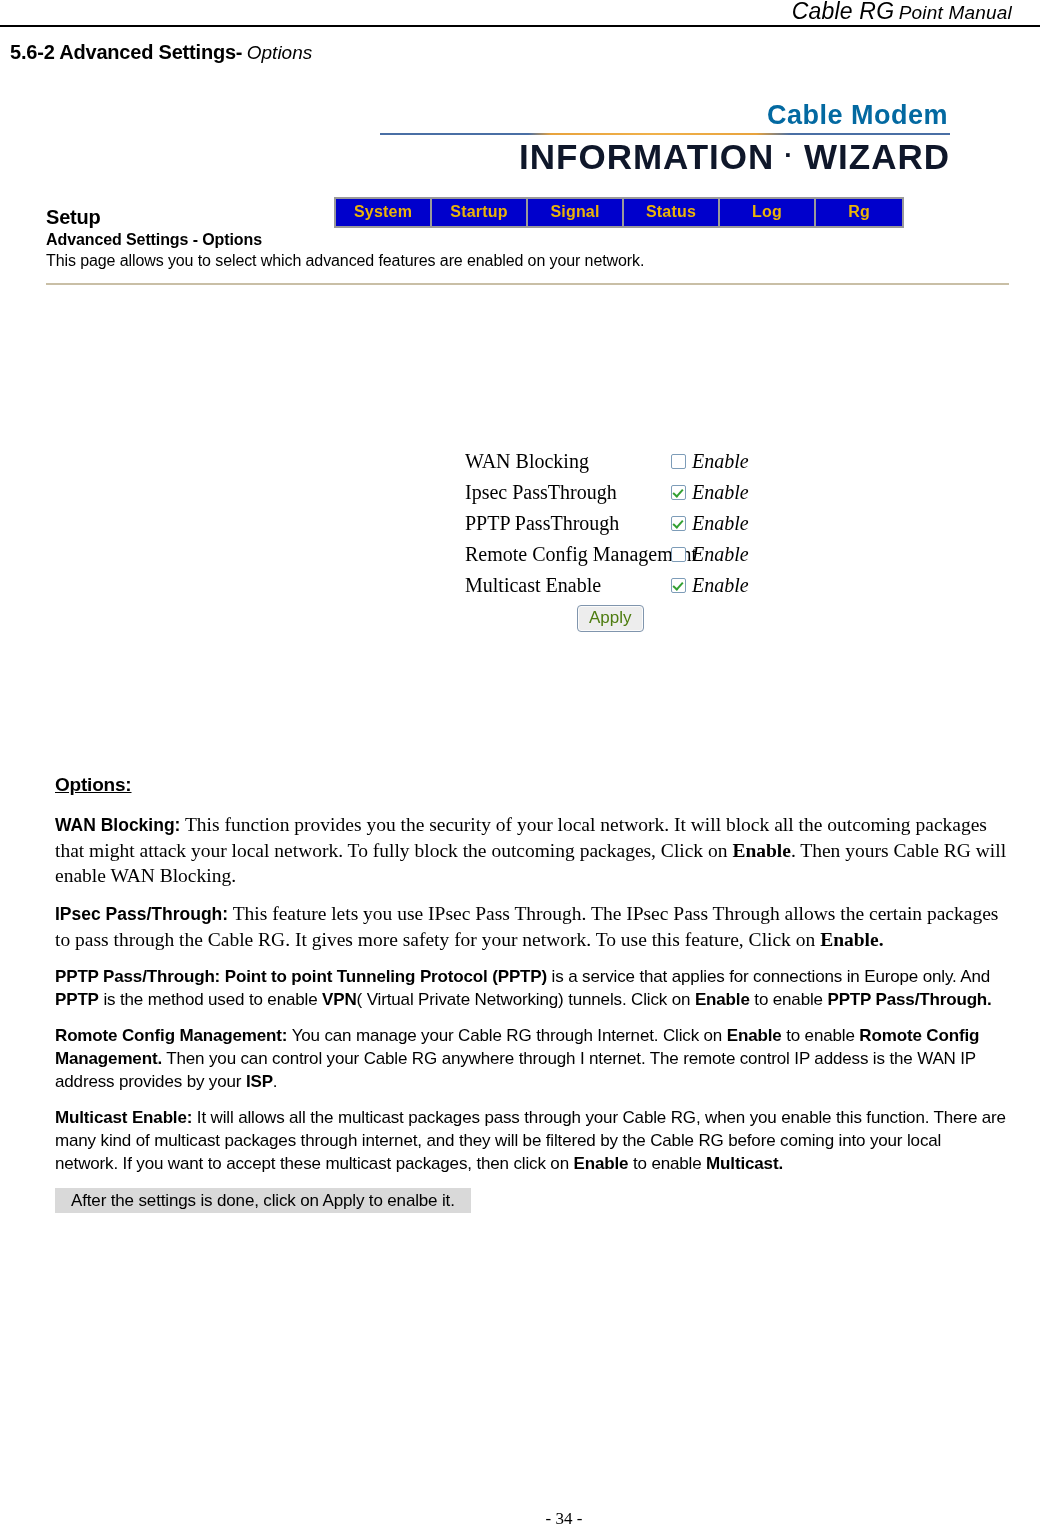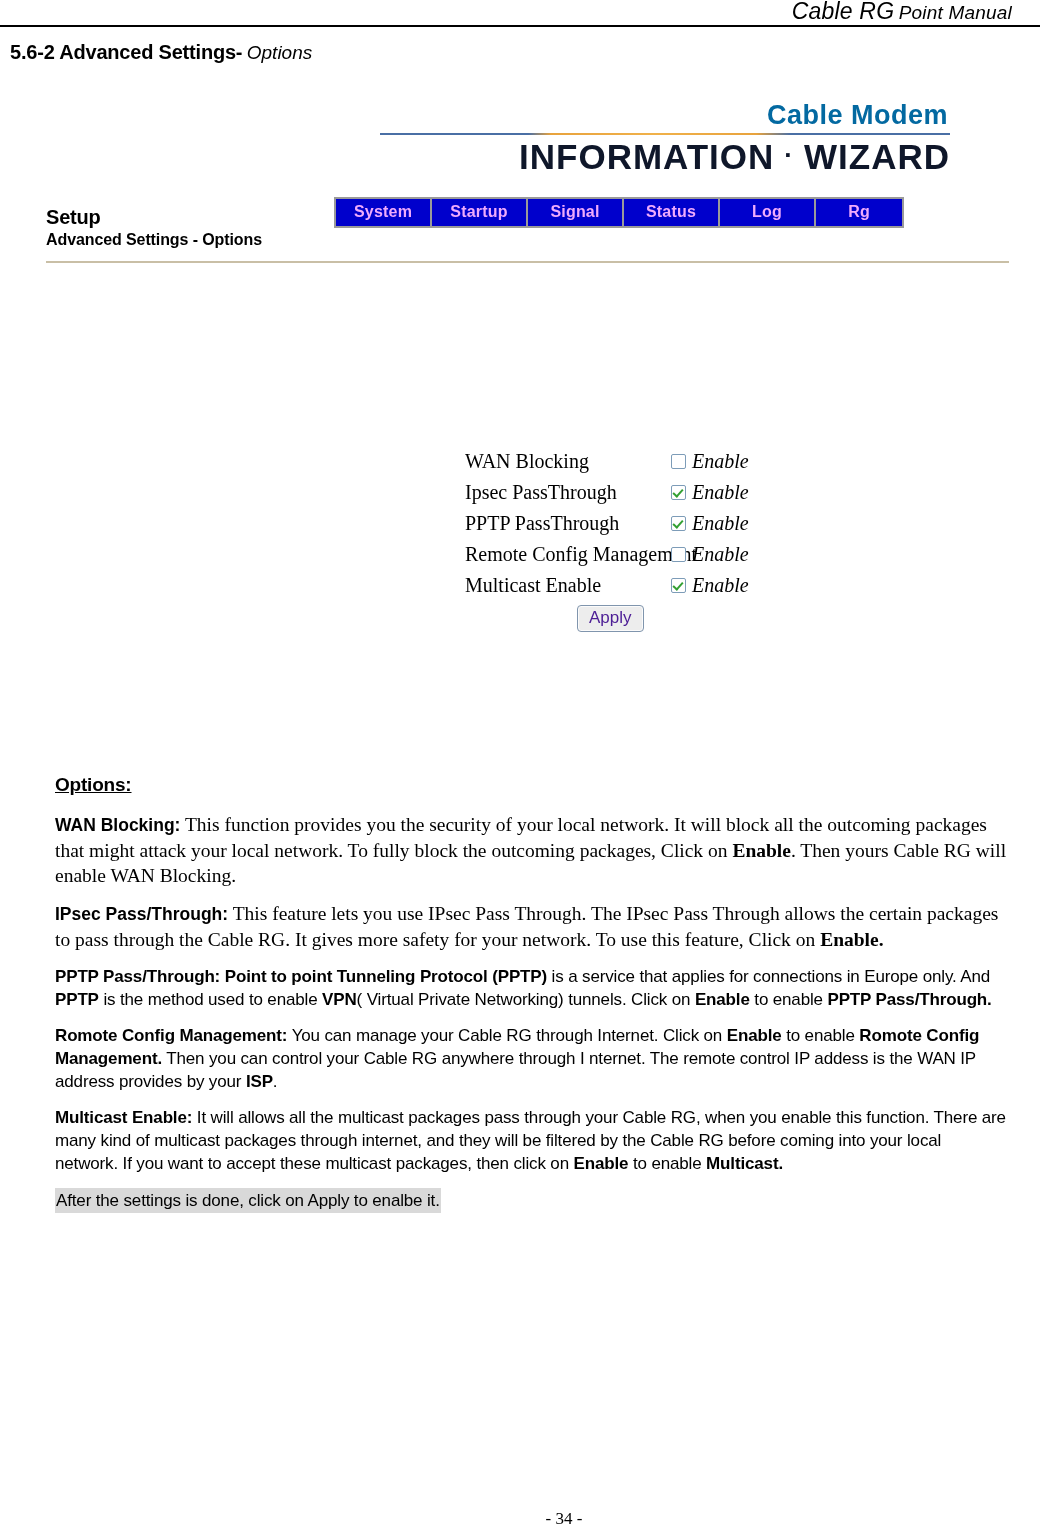--- a/index.html
+++ b/index.html
@@ -115,21 +115,21 @@
     position: absolute;
     top: 97px;
     left: 334px;
     display: flex;
     background: #9A9A9A;
     padding: 2px;
     box-sizing: border-box;
   }
   .nav-tab {
     background: #0000CC;
-    color: #f0abfc;
+    color: #eab308;
     font-size: 16px;
     font-weight: bold;
     text-align: center;
     padding: 4px 0 5px 0;
     box-sizing: border-box;
     font-family: "Liberation Sans Narrow", "Liberation Sans", sans-serif;
     letter-spacing: 0.2px;
   }
   .nav-tab + .nav-tab { margin-left: 2px; }
 
@@ -210,21 +210,21 @@
     white-space: nowrap;
   }
   .apply-wrap {
     margin-top: 4px;
     padding-left: 112px;
   }
   .apply-btn {
     display: inline-block;
     font-family: "Liberation Sans", sans-serif;
     font-size: 17px;
-    color: #4c1d95;
+    color: #4d7c0f;
     background: #EDEDED;
     border: 1px solid #8095AD;
     border-radius: 4px;
     padding: 2px 11px 3px 11px;
     box-shadow: inset 0 0 0 1px #FBFBFB;
   }
 
   
   .body-copy {
     position: absolute;
@@ -258,21 +258,21 @@
   }
   .para.sans {
     font-family: "Liberation Sans", sans-serif;
     font-size: 17px;
     line-height: 23px;
     letter-spacing: -0.15px;
   }
   .para.last {
     background: #D9D9D9;
     display: inline-block;
-    padding: 1px 1px;
+    padding: 1px 16px;
     margin-bottom: 0;
   }
 
   
   .footer {
     position: absolute;
     bottom: 10px;
     left: 0;
     width: 1040px;
     text-align: center;
@@ -313,20 +313,21 @@
       <div class="nav-tab" style="width: 94px;">Signal</div>
       <div class="nav-tab" style="width: 94px;">Status</div>
       <div class="nav-tab" style="width: 94px;">Log</div>
       <div class="nav-tab" style="width: 86px;">Rg</div>
     </div>
 </div>
 
 <div class="setup">
   <div class="setup-title">Setup</div>
   <div class="setup-sub">Advanced Settings - Options</div>
+  <div class="setup-desc">This page allows you to select which advanced features are enabled on your network.</div>
   <div class="setup-rule"></div>
 </div>
 
 <div class="form" id="options-form">
     <div class="form-row">
       <div class="form-label">WAN Blocking</div>
       <span class="cb"></span>
       <span class="cb-text">Enable</span>
     </div>
     <div class="form-row">

